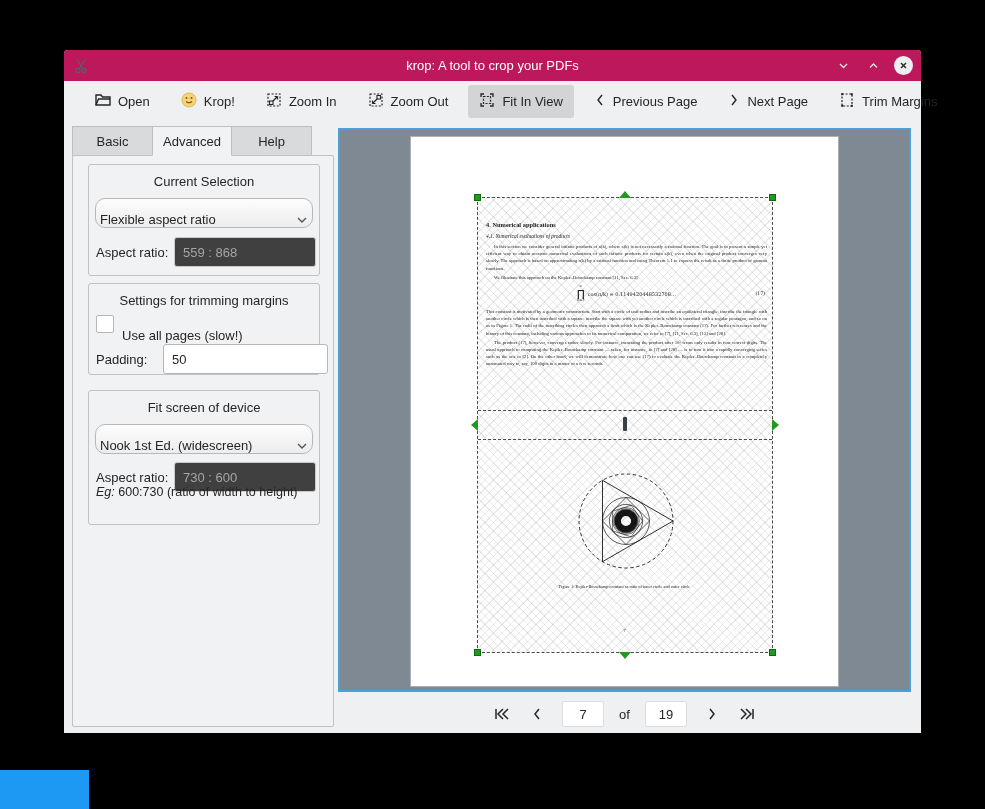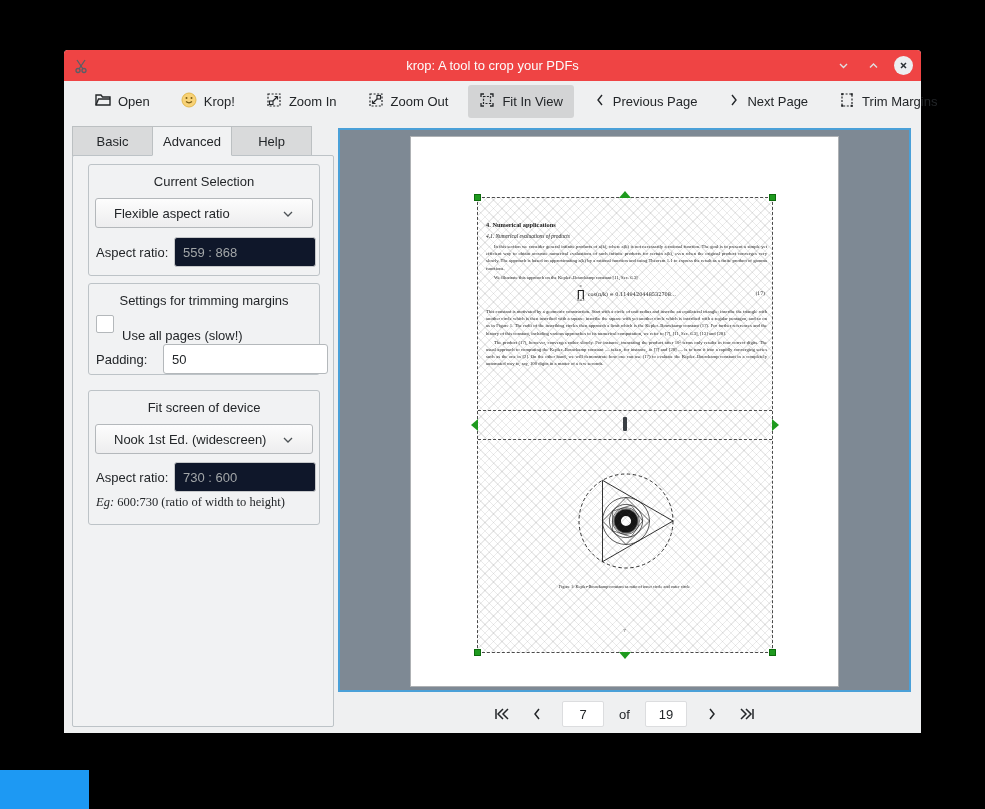--- a/index.html
+++ b/index.html
@@ -3,21 +3,21 @@
 <meta charset="utf-8">
 <style>
   html,body{margin:0;padding:0;background:#000;}
   *{box-sizing:border-box;}
   .stage{position:relative;width:985px;height:809px;background:#000;overflow:hidden;
          font-family:"Liberation Sans",sans-serif;color:#232629;}
 
   
   .window{position:absolute;left:64px;top:50px;width:857px;height:683px;background:#eff0f1;
           border-radius:4px 4px 0 0;}
-  .titlebar{position:relative;height:31px;background:#ef4444;border-radius:4px 4px 0 0;
+  .titlebar{position:relative;height:31px;background:#be185d;border-radius:4px 4px 0 0;
             display:flex;align-items:center;}
   .titlebar .appicon{margin-left:9px;display:flex;align-items:center;}
   .titlebar .title{position:absolute;left:0;right:0;text-align:center;color:#fcfcfc;
                    font-size:13px;pointer-events:none;}
   .win-controls{position:absolute;right:8px;top:0;height:31px;display:flex;align-items:center;gap:12px;}
   .win-btn{display:flex;align-items:center;justify-content:center;width:18px;height:18px;}
   .close-circle{width:19px;height:19px;border-radius:50%;background:#edeef0;display:flex;
                 align-items:center;justify-content:center;}
 
   
@@ -40,28 +40,28 @@
   .tab.active + .tab{border-left:none;}
 
   
   .panel{position:absolute;left:8px;top:33px;width:262px;height:572px;background:#f1f2f3;
          border:1px solid #bdc3c7;border-radius:2px;z-index:2;}
   .group{position:absolute;left:15px;width:232px;border:1px solid #bdc3c7;border-radius:3px;}
   .group-title{text-align:center;font-size:13px;padding-top:9px;}
   .g1{top:8px;height:112px;}
   .g2{top:127px;height:92px;}
   .g3{top:234px;height:135px;}
-  .combo{position:absolute;left:6px;right:6px;height:30px;border:1px solid #b4b8bb;border-radius:3px;
-         background:linear-gradient(#fdfdfd,#ededee);display:flex;align-items:center;
-         padding:0 18px;font-size:13px;}
+  .combo{position:absolute;left:6px;right:6px;height:30px;border:1px solid #b4b8bb;border-radius:10px;
+         background:linear-gradient(#fdfdfd,#ededee);display:flex;align-items:flex-end;
+         padding:0 4px;font-size:13px;}
   .combo .chev{margin-left:auto;}
   .row-label{position:absolute;left:7px;font-size:13px;}
   .field{position:absolute;height:30px;border:1px solid #c6c8ca;border-radius:3px;
          font-size:13px;padding:0 8px;font-family:"Liberation Sans",sans-serif;outline:none;}
-  .field.disabled{background:#0f172a;color:#a2a6a8;}
+  .field.disabled{background:#404040;color:#a2a6a8;}
   .field.enabled{background:#ffffff;color:#232629;border-color:#b4b8bb;}
   .checkbox{position:absolute;left:7px;width:18px;height:18px;background:#fff;
             border:1px solid #b4b8bb;border-radius:2px;}
   .cb-label{position:absolute;left:33px;font-size:13px;}
   .eg-note{position:absolute;left:7px;font-size:12.5px;}
   .eg-note i{font-style:italic;}
 
   
   .preview{position:absolute;left:274px;top:6px;width:573px;height:564px;background:#7e8994;
            border:2px solid #4aa0d8;}
@@ -291,21 +291,21 @@
           <div class="combo" style="top:33px;">
             <span>Nook 1st Ed. (widescreen)</span>
             <span class="chev">
               <svg width="12" height="8" viewBox="0 0 12 8">
                   <polyline points="2,2 6,6 10,2" fill="none" stroke="#4d5256" stroke-width="1.3"></polyline>
                 </svg>
             </span>
           </div>
           <div class="row-label" style="top:79px;">Aspect ratio:</div>
           <input class="field disabled" style="left: 85px; top: 71px; width: 142px;" readonly="" value="730 : 600">
-          <div class="eg-note" style="top:104px;font-family:Liberation Serif, serif;">
+          <div class="eg-note" style="top:94px;">
             <i>Eg:</i><span> 600:730 (ratio of width to height)</span>
           </div>
         </div>
       </div>
 
       <div class="preview">
         <div class="pdf-page">
 
           <div class="pdf-text">
             <div class="pdf-h1">4. Numerical applications</div>

